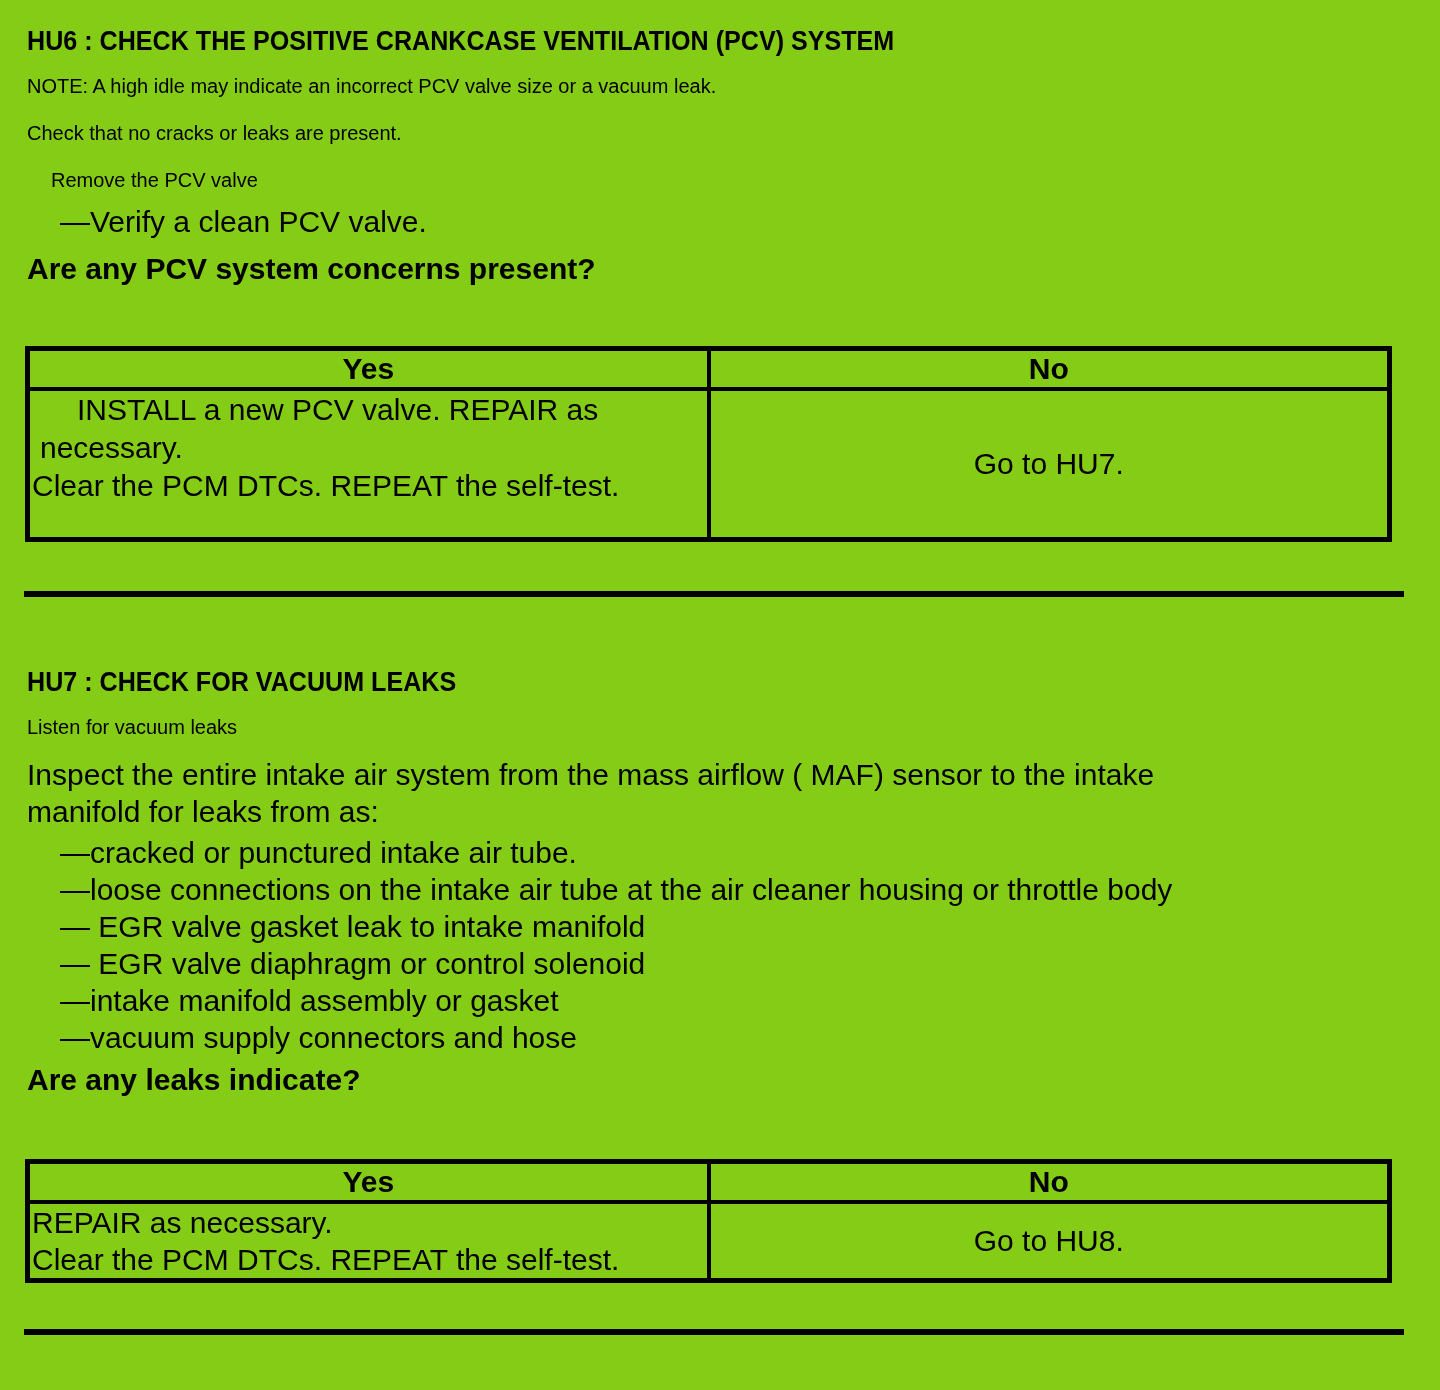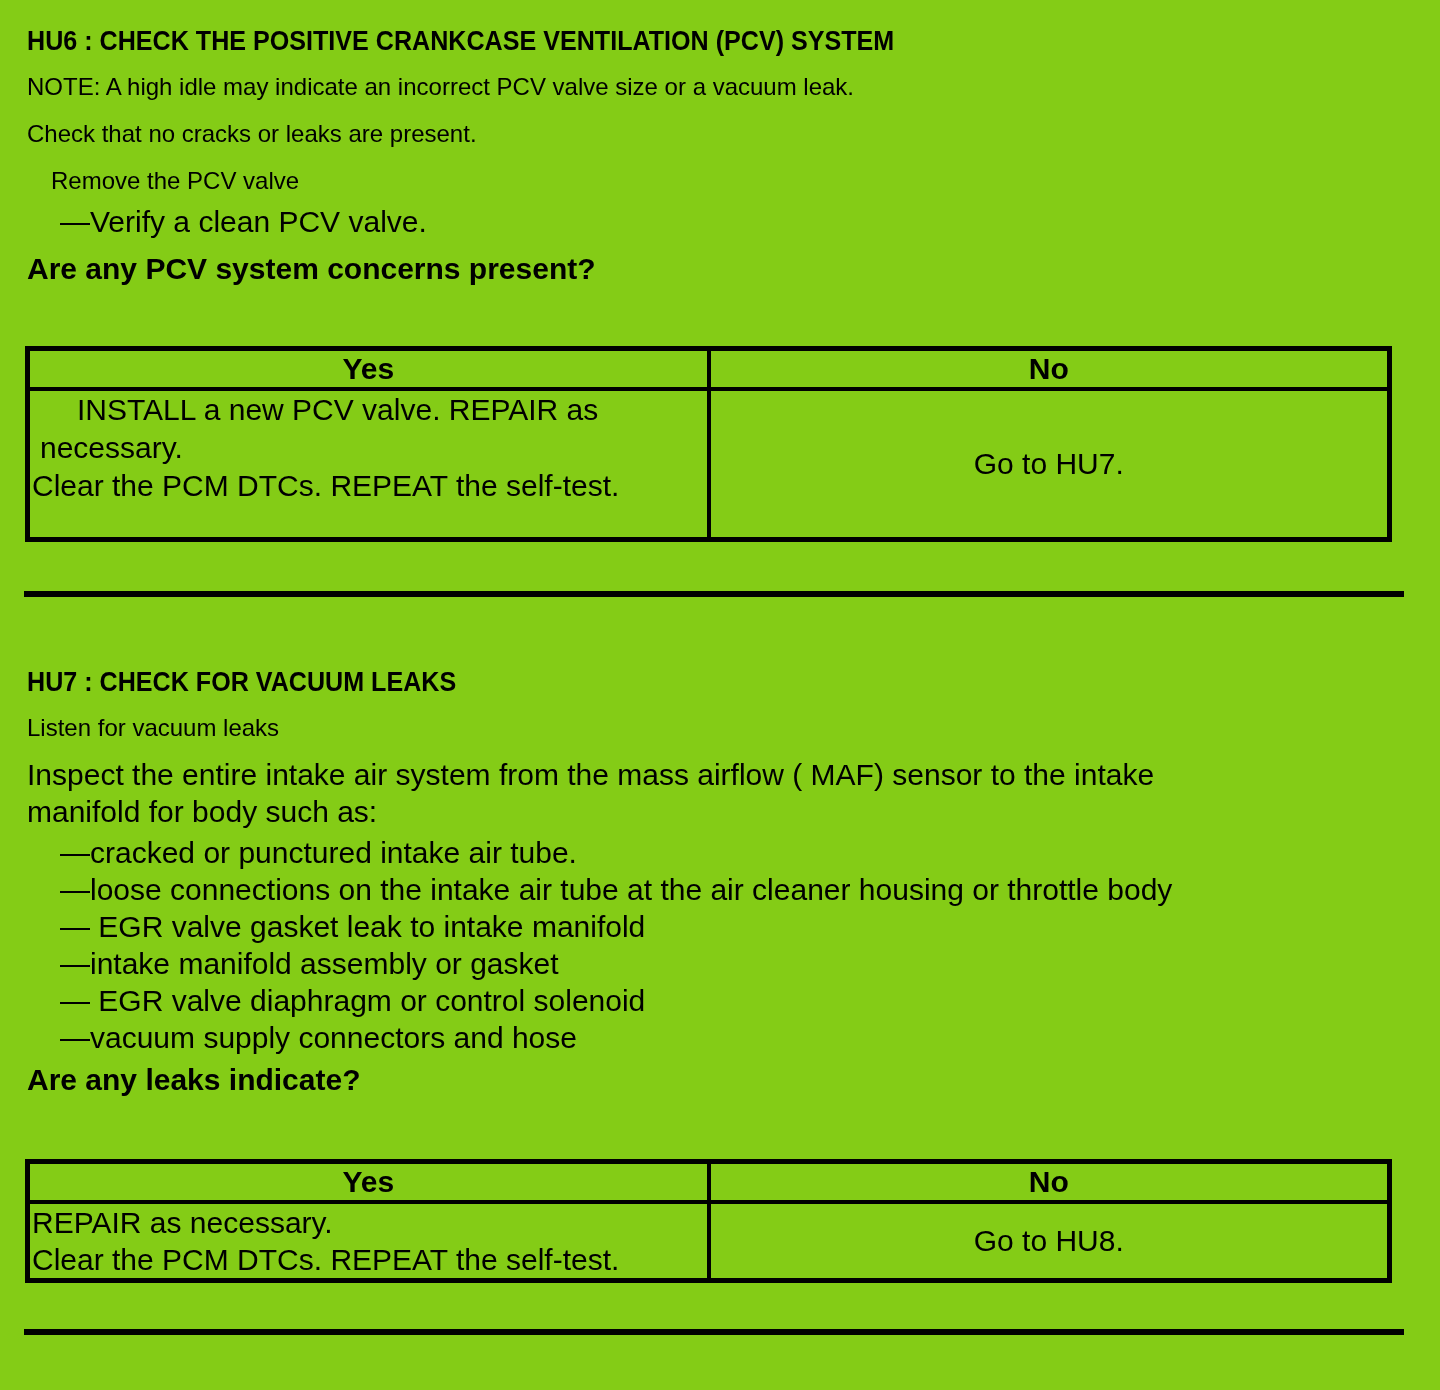--- a/index.html
+++ b/index.html
@@ -22,21 +22,21 @@
     white-space: nowrap;
   }
   .step-title .cond {
     display: inline-block;
     transform: scaleX(0.93);
     transform-origin: 0 50%;
     white-space: nowrap;
   }
   .step-title.second { margin-top: 70px; }
   .body {
-    font-size: 24px;
+    font-size: 20px;
     line-height: 37px;
     margin: 0 0 10px 0;
     white-space: nowrap;
   }
   .body.tight { margin-bottom: 4px; margin-left: 24px; }
   .group { margin: 0 0 4px 0; }
   .intro-line, .list-item {
     font-size: 30px;
     line-height: 37px;
     white-space: nowrap;
@@ -132,28 +132,28 @@
 
   <div class="rule"></div>
 
   <section>
     <h2 class="step-title second">
       <span class="cond">HU7 : CHECK FOR VACUUM LEAKS</span>
     </h2>
     <p class="body">Listen for vacuum leaks</p>
     <div class="group">
       <div class="intro-line">Inspect the entire intake air system from the mass airflow ( MAF) sensor to the intake</div>
-      <div class="intro-line">manifold for body such as:</div>
+      <div class="intro-line">manifold for leaks from as:</div>
     </div>
     <div>
       <div class="list-item">—cracked or punctured intake air tube.</div>
       <div class="list-item">—loose connections on the intake air tube at the air cleaner housing or throttle body</div>
       <div class="list-item">— EGR valve gasket leak to intake manifold</div>
+      <div class="list-item">— EGR valve diaphragm or control solenoid</div>
       <div class="list-item">—intake manifold assembly or gasket</div>
-      <div class="list-item">— EGR valve diaphragm or control solenoid</div>
       <div class="list-item">—vacuum supply connectors and hose</div>
     </div>
     <p class="question q2">Are any leaks indicate?</p>
 
     <table class="decision-table t2">
       <tbody>
           <tr>
         <th>Yes</th>
         <th>No</th>
       </tr>

